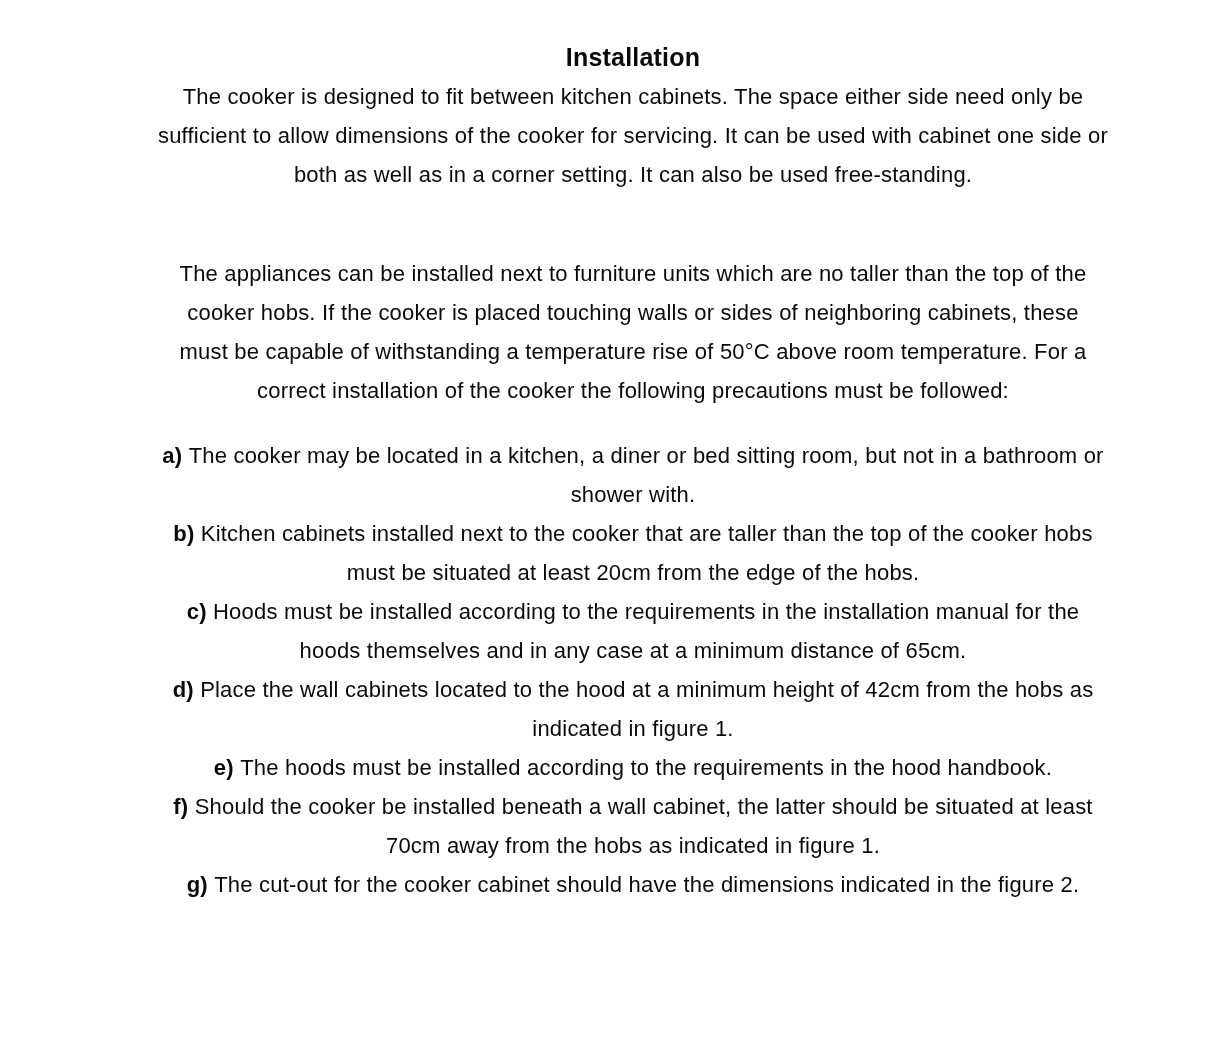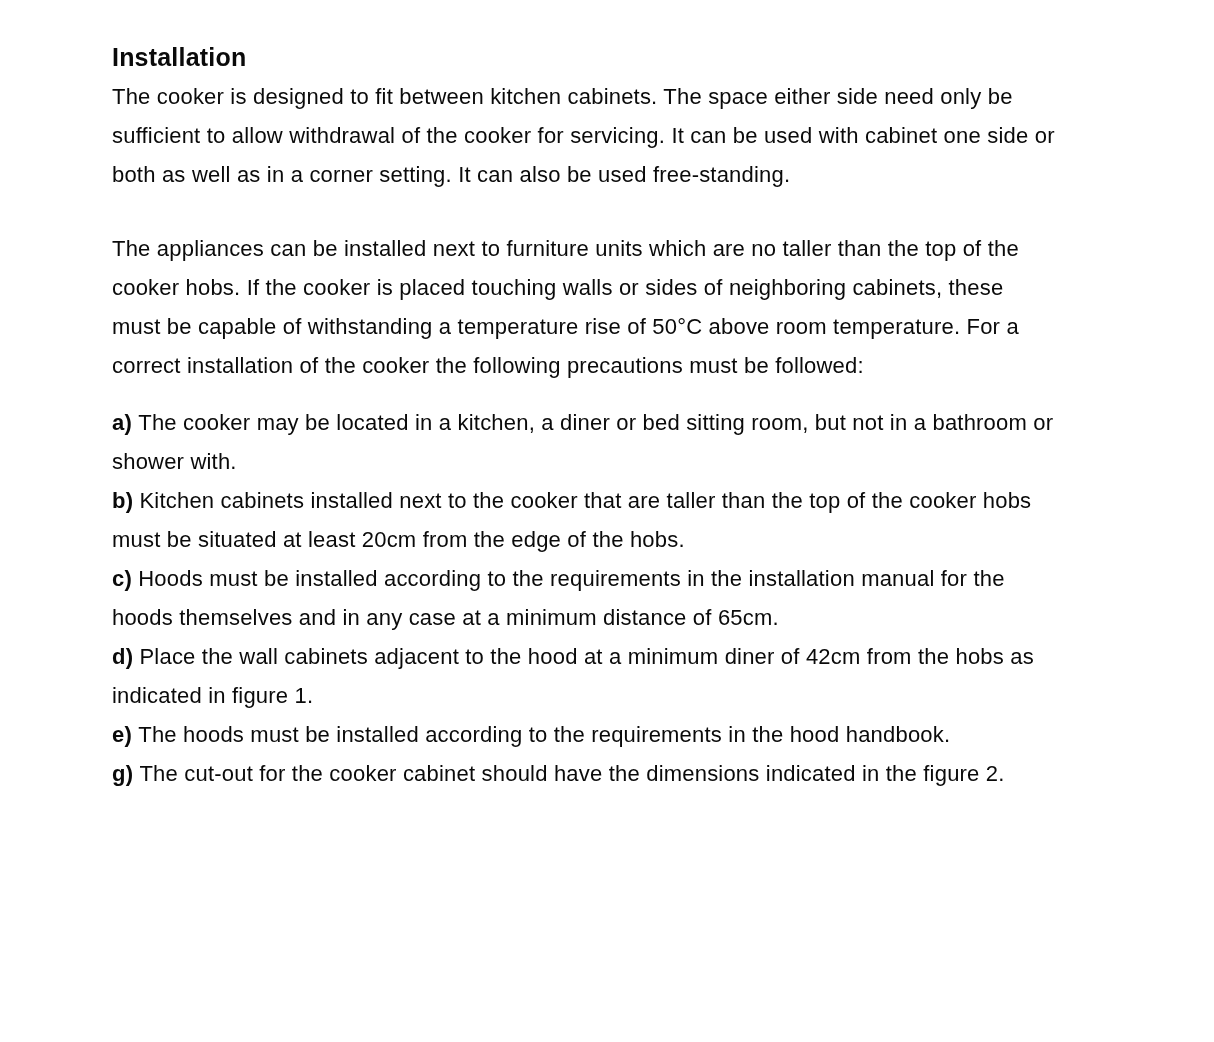--- a/index.html
+++ b/index.html
@@ -11,51 +11,52 @@
     height: 1042px;
     background: #ffffff;
     color: #0a0a0a;
     font-family: "Liberation Sans", "DejaVu Sans", sans-serif;
     overflow: hidden;
   }
   .page {
     box-sizing: border-box;
     width: 1214px;
     height: 1042px;
-    padding: 38px 20px 0 112px;
+    padding: 38px 20px 0 72px;
     background: #ffffff;
+    text-align: center;
   }
   .line {
     white-space: nowrap;
     line-height: 39px;
     font-size: 22px;
     letter-spacing: 0.2px;
   }
   .heading .line {
     font-weight: bold;
     font-size: 25px;
   }
   .block { margin: 0; }
-  .paragraph + .paragraph { margin-top: 35px; }
-  .paragraph + .list { margin-top: 18px; }
+  .paragraph + .paragraph { margin-top: 60px; }
+  .paragraph + .list { margin-top: 26px; }
   .marker {
     font-weight: bold;
   }
 </style>
 </head>
 <body>
 
 <div class="page">
   <div class="block heading">
     <div class="line">Installation</div>
   </div>
   <div id="doc">
       <div class="block paragraph">
         <div class="line">The cooker is designed to fit between kitchen cabinets. The space either side need only be</div>
-        <div class="line">sufficient to allow withdrawal of the cooker for servicing. It can be used with cabinet one side or</div>
+        <div class="line">sufficient to allow dimensions of the cooker for servicing. It can be used with cabinet one side or</div>
         <div class="line">both as well as in a corner setting. It can also be used free-standing.</div>
       </div>
       <div class="block paragraph">
         <div class="line">The appliances can be installed next to furniture units which are no taller than the top of the</div>
         <div class="line">cooker hobs. If the cooker is placed touching walls or sides of neighboring cabinets, these</div>
         <div class="line">must be capable of withstanding a temperature rise of 50°C above room temperature. For a</div>
         <div class="line">correct installation of the cooker the following precautions must be followed:</div>
       </div>
       <div class="block list">
         <div class="list-item">
@@ -64,24 +65,28 @@
         </div>
         <div class="list-item">
           <div class="line"><span class="marker">b) </span><span>Kitchen cabinets installed next to the cooker that are taller than the top of the cooker hobs</span></div>
           <div class="line">must be situated at least 20cm from the edge of the hobs.</div>
         </div>
         <div class="list-item">
           <div class="line"><span class="marker">c) </span><span>Hoods must be installed according to the requirements in the installation manual for the</span></div>
           <div class="line">hoods themselves and in any case at a minimum distance of 65cm.</div>
         </div>
         <div class="list-item">
-          <div class="line"><span class="marker">d) </span><span>Place the wall cabinets adjacent to the hood at a minimum diner of 42cm from the hobs as</span></div>
+          <div class="line"><span class="marker">d) </span><span>Place the wall cabinets located to the hood at a minimum height of 42cm from the hobs as</span></div>
           <div class="line">indicated in figure 1.</div>
         </div>
         <div class="list-item">
           <div class="line"><span class="marker">e) </span><span>The hoods must be installed according to the requirements in the hood handbook.</span></div>
+        </div>
+        <div class="list-item">
+          <div class="line"><span class="marker">f) </span><span>Should the cooker be installed beneath a wall cabinet, the latter should be situated at least</span></div>
+          <div class="line">70cm away from the hobs as indicated in figure 1.</div>
         </div>
         <div class="list-item">
           <div class="line"><span class="marker">g) </span><span>The cut-out for the cooker cabinet should have the dimensions indicated in the figure 2.</span></div>
         </div>
       </div>
     </div>
 </div>
 
 </body></html>

